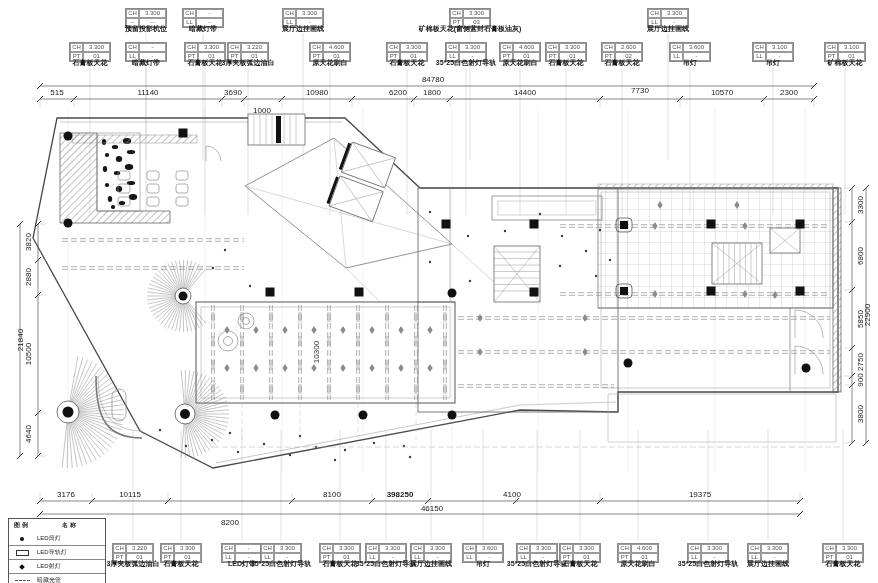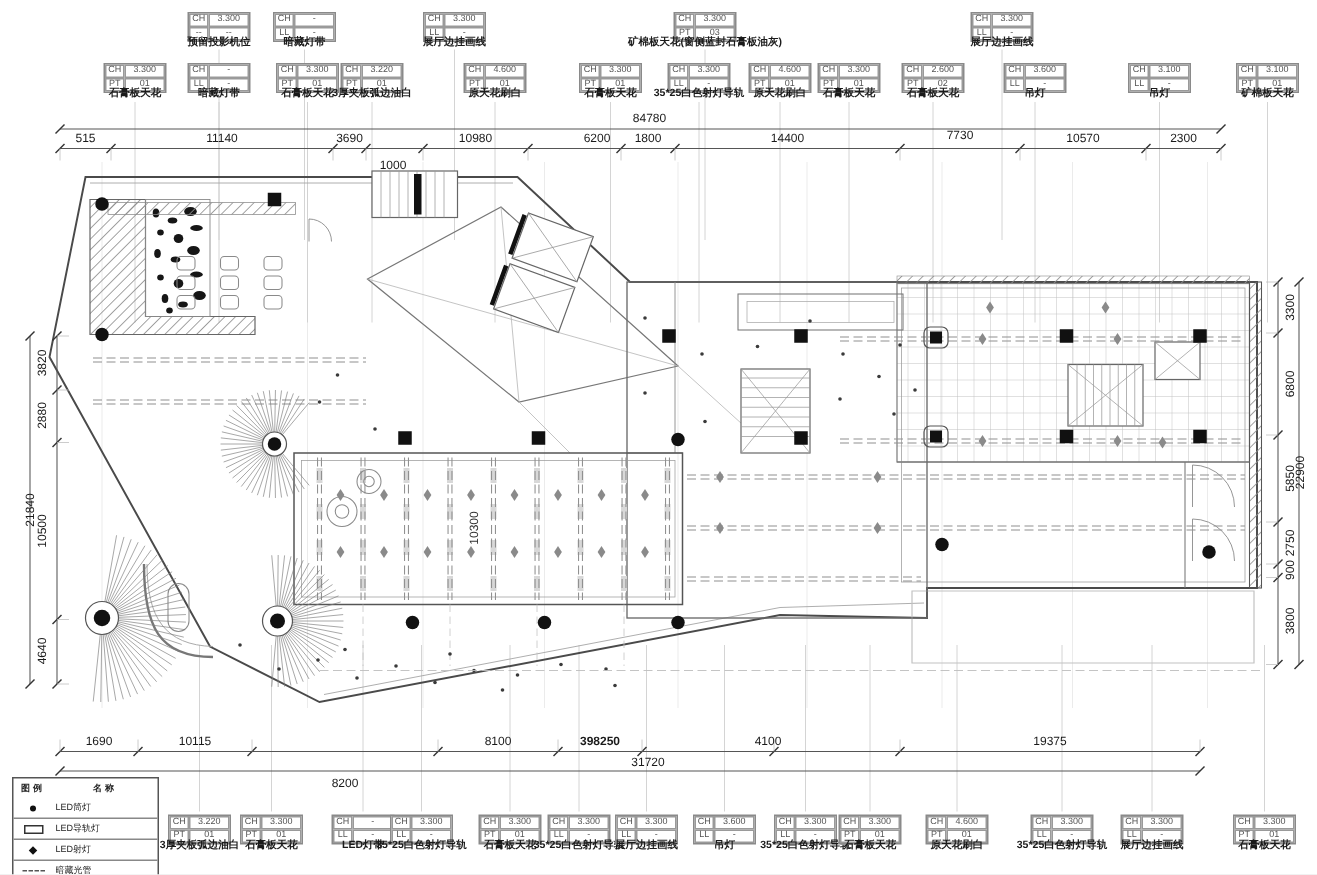--- a/index.html
+++ b/index.html
@@ -879,41 +879,41 @@
       <div class="dim" style="left: 148px; top: 92px;">11140</div>
       <div class="dim" style="left: 233px; top: 92px;">3690</div>
       <div class="dim" style="left: 262px; top: 92px; margin-top: 18px;">1000</div>
       <div class="dim" style="left: 317px; top: 92px; text-align: center;">10980</div>
       <div class="dim" style="left: 398px; top: 92px;">6200</div>
       <div class="dim" style="left: 432px; top: 92px;">1800</div>
       <div class="dim" style="left: 525px; top: 92px;">14400</div>
       <div class="dim" style="left: 640px; top: 90px;">7730</div>
       <div class="dim" style="left: 722px; top: 92px;">10570</div>
       <div class="dim" style="left: 789px; top: 92px;">2300</div>
-      <div class="dim" style="left: 66px; top: 494px;">1690</div>
+      <div class="dim" style="left: 66px; top: 494px;">3176</div>
       <div class="dim" style="left: 130px; top: 494px;">10115</div>
       <div class="dim" style="left: 230px; top: 494px; margin-top: 28px;">8200</div>
       <div class="dim" style="left: 332px; top: 494px;">8100</div>
       <div class="dim b" style="left: 400px; top: 494px;">398250</div>
       <div class="dim" style="left: 472px; top: 494px; margin-left: 40px;">4100</div>
       <div class="dim" style="left: 700px; top: 494px;">19375</div>
       <div class="dim rot" style="left: 28px; top: 242px;">3820</div>
       <div class="dim rot" style="left: 28px; top: 277px;">2880</div>
       <div class="dim rot" style="left: 28px; top: 354px;">10500</div>
       <div class="dim rot" style="left: 28px; top: 434px;">4640</div>
       <div class="dim rot" style="left: 860px; top: 205px;">3300</div>
       <div class="dim rot" style="left: 860px; top: 256px;">6800</div>
       <div class="dim rot" style="left: 860px; top: 319px;">5850</div>
       <div class="dim rot" style="left: 860px; top: 362px;">2750</div>
       <div class="dim rot" style="left: 860px; top: 380px;">900</div>
       <div class="dim rot" style="left: 860px; top: 414px;">3800</div>
     </div>
 
   <div class="dim" style="left:433px;top:79px;">84780</div>
-  <div class="dim" style="left:432px;top:508px;">31720</div>
+  <div class="dim" style="left:432px;top:508px;">46150</div>
   <div class="dim rot" style="left:20px;top:340px;">21840</div>
   <div class="dim rot" style="left:867px;top:315px;">22900</div>
   <div class="plandim" style="left:316px;top:352px;">10300</div>
 
   <div id="legend">
     <div class="lrow">
       <div class="lcell lhead">图例</div>
       <div class="lcell lhead">名称</div>
     </div>
     <div id="legend-rows">

